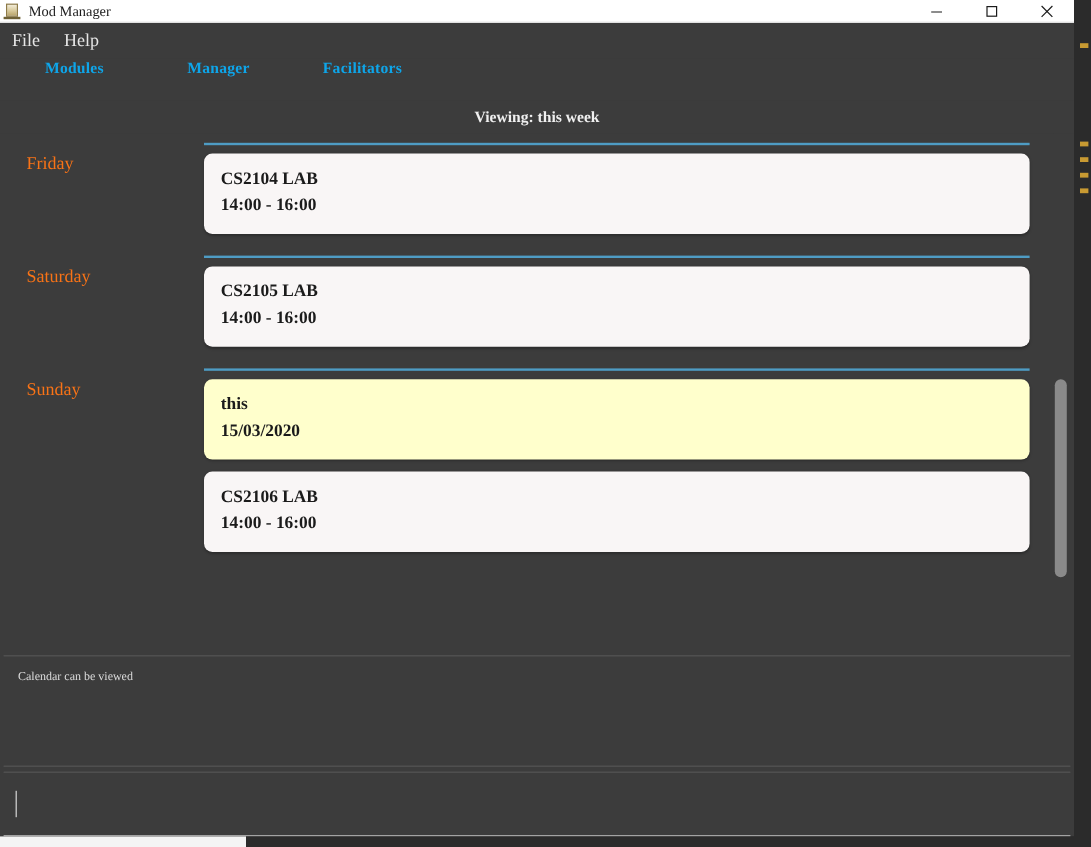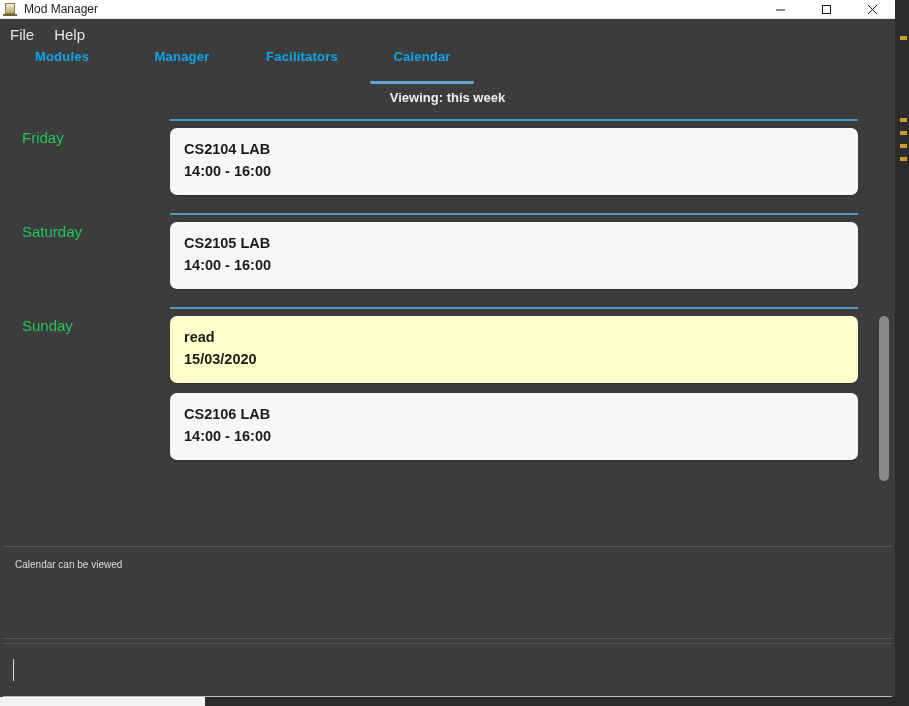--- a/index.html
+++ b/index.html
@@ -8,20 +8,21 @@
     overflow: hidden;
     background: #2f2f2f;
     font-family: "Liberation Sans", sans-serif;
   }
 
   #app {
     position: relative;
     width: 858px;
     height: 706px;
     background: #333333;
+    font-family: Liberation Serif, serif;
   }
 
   
   .bg-window {
     position: absolute;
     top: 0; left: 0;
     width: 909px; height: 706px;
     background: #2b2b2b;
   }
   .bg-marks {
@@ -183,21 +184,21 @@
   .day-block {
     position: relative;
     display: flex;
     align-items: flex-start;
     padding-top: 8px;
   }
   .day-label {
     width: 123px;
     flex: 0 0 123px;
     font-size: 15px;
-    color: #22c55e;
+    color: #f97316;
     padding-left: 22px;
     padding-top: 10px;
   }
   .day-col {
     flex: 1 1 auto;
     padding-right: 37px;
     position: relative;
     padding-left: 47px;
   }
   .day-rule {
@@ -366,24 +367,20 @@
       <div class="tab">
         <span>Modules</span>
         <span class="tab-underline"></span>
       </div>
       <div class="tab">
         <span>Manager</span>
         <span class="tab-underline"></span>
       </div>
       <div class="tab">
         <span>Facilitators</span>
-        <span class="tab-underline"></span>
-      </div>
-      <div class="tab active">
-        <span>Calendar</span>
         <span class="tab-underline"></span>
       </div>
     </div>
 
     <div class="viewing-row">
       <div class="viewing-text">Viewing: this week</div>
     </div>
 
     <div class="cal-wrap">
       <div class="cal-scroll">
@@ -406,21 +403,21 @@
                   <div class="event-title">CS2105 LAB</div>
                   <div class="event-sub">14:00 - 16:00</div>
                 </div>
               </div>
             </div>
             <div class="day-block">
               <div class="day-label">Sunday</div>
               <div class="day-col">
                 <div class="day-rule"></div>
                 <div class="event-card highlight">
-                  <div class="event-title">read</div>
+                  <div class="event-title">this</div>
                   <div class="event-sub">15/03/2020</div>
                 </div>
                 <div class="event-card">
                   <div class="event-title">CS2106 LAB</div>
                   <div class="event-sub">14:00 - 16:00</div>
                 </div>
               </div>
             </div>
           </div>
       </div>

